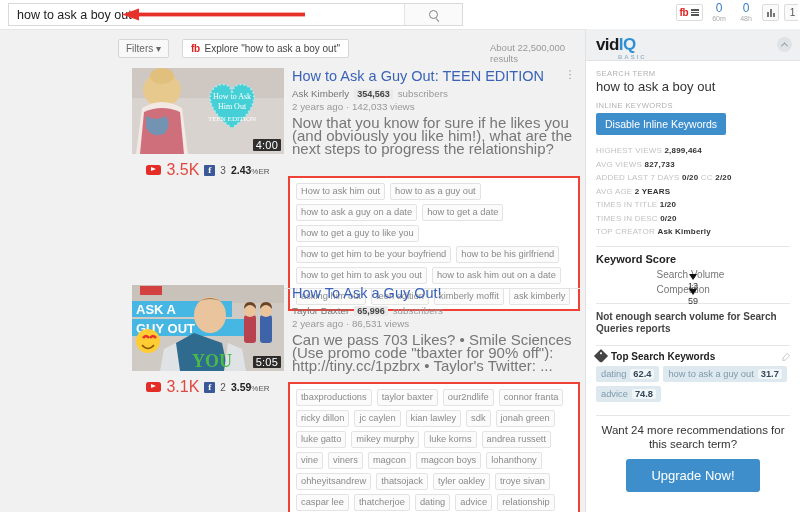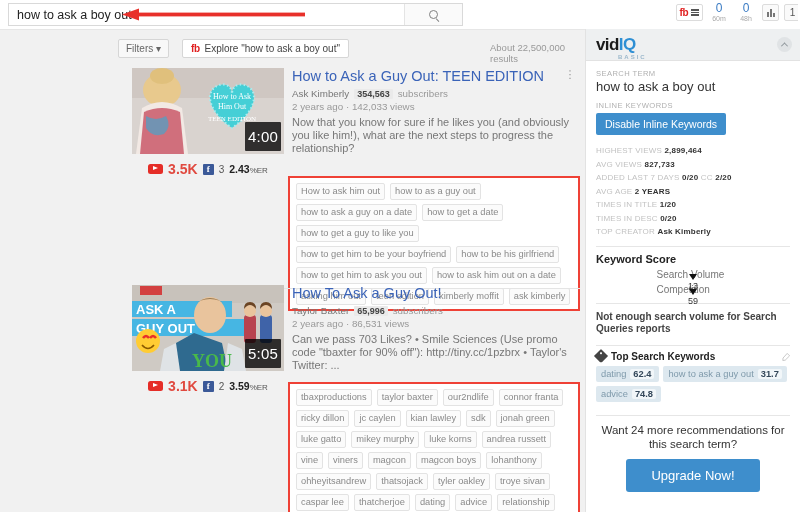--- a/index.html
+++ b/index.html
@@ -50,40 +50,40 @@
   .explore-btn { border:1px solid #d6d6d6; background:#fff; border-radius:2px;
                  padding:3px 8px; font-size:10px; color:#444; cursor:pointer;
                  display:flex; align-items:center; gap:5px; }
   .explore-btn .vq-logo-mini { font-size:10px; }
   .res-count { position:absolute; left:490px; top:12px; font-size:9.5px; color:#999; }
 
   .result { position:absolute; left:0; width:585px; }
   .thumb-col { position:absolute; left:132px; top:0; width:152px; }
   .thumb { width:152px; height:86px; position:relative; overflow:hidden; background:#cfc8c2; }
   .dur { position:absolute; right:3px; bottom:3px; background:rgba(0,0,0,.78); color:#fff;
-         font-size:15px; padding:6px 3px; border-radius:1px; letter-spacing:.2px; }
+         font-size:11px; padding:0px 3px; border-radius:1px; letter-spacing:.2px; }
   .statrow { display:flex; align-items:center; justify-content:center; gap:5px; margin-top:7px; font-size:10px; }
   .yt-pill { width:15px; height:10px; background:#e52d27; border-radius:2.5px; position:relative; }
   .yt-pill::after { content:""; position:absolute; left:5px; top:2.4px;
                     border-left:5px solid #fff; border-top:2.7px solid transparent; border-bottom:2.7px solid transparent; }
-  .yt-num { color:#e0493f; font-weight:bold; font-size:14px; }
+  .yt-num { color:#e0493f; font-weight:normal; font-size:16px; }
   .fb-sq { width:11px; height:11px; background:#3b5998; color:#fff; font-weight:bold; font-size:9px;
            line-height:11px; text-align:center; font-family:"Liberation Serif", serif; border-radius:1px; }
   .fb-num { color:#555; font-size:10px; }
   .er { color:#222; font-weight:bold; font-size:10.5px; }
   .er small { font-weight:normal; font-size:8px; color:#555; }
 
   .info-col { position:absolute; left:292px; top:0; width:288px; }
   .vtitle { color:#3a63b8; font-size:14.5px; line-height:17px; font-family:"Liberation Sans", sans-serif; cursor:pointer; }
   .vmeta { margin-top:3px; font-size:9.8px; color:#888; display:flex; align-items:center; gap:5px; }
   .chan { color:#777; }
   .subs { background:#eaeaea; color:#444; font-weight:bold; padding:0 3px; border-radius:1px; font-size:9px; }
   .subs-lbl { color:#999; }
   .vmeta2 { margin-top:2px; font-size:9.8px; color:#999; }
-  .vdesc { margin-top:4px; font-size:11px; line-height:13px; color:#777; }
+  .vdesc { margin-top:4px; font-size:15px; line-height:13px; color:#777; }
   .kebab { position:absolute; right:4px; top:4px; width:12px; text-align:center; color:#999;
            font-size:11px; line-height:4px; cursor:pointer; }
 
   
   .tagbox { position:absolute; left:288px; background:#fff; border:2px solid #ef4136;
             padding:5px 6px 4px 6px; }
   .tags { display:flex; flex-wrap:wrap; gap:4px 5px; }
   .tag { border:1px solid #e3e3e3; background:#fbfbfb; color:#8a8a8a;
          font-size:9.3px; line-height:11px; padding:2px 4px; border-radius:2px; cursor:pointer; white-space:nowrap; }
 

